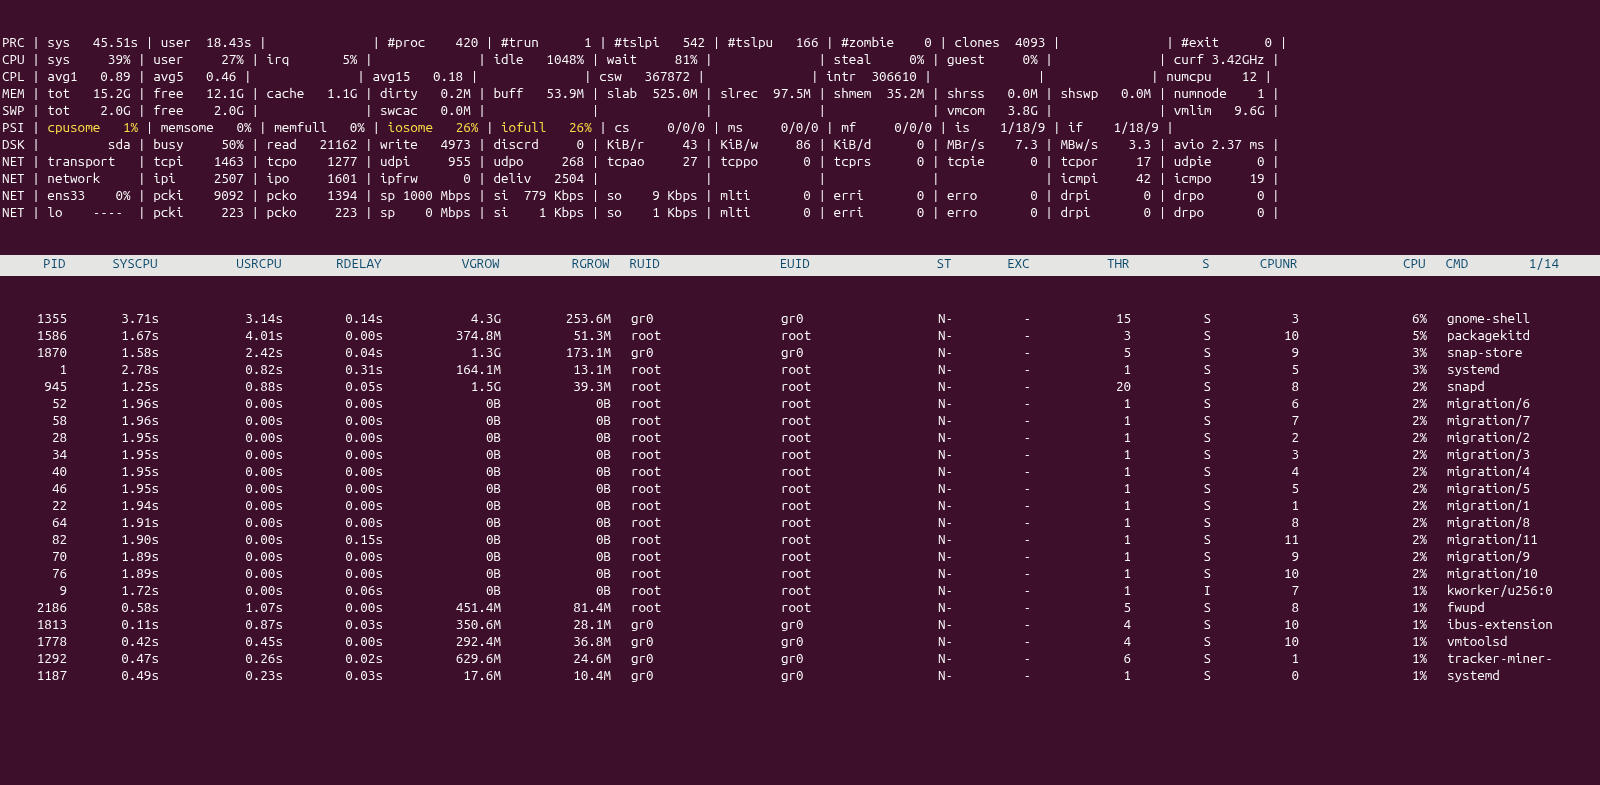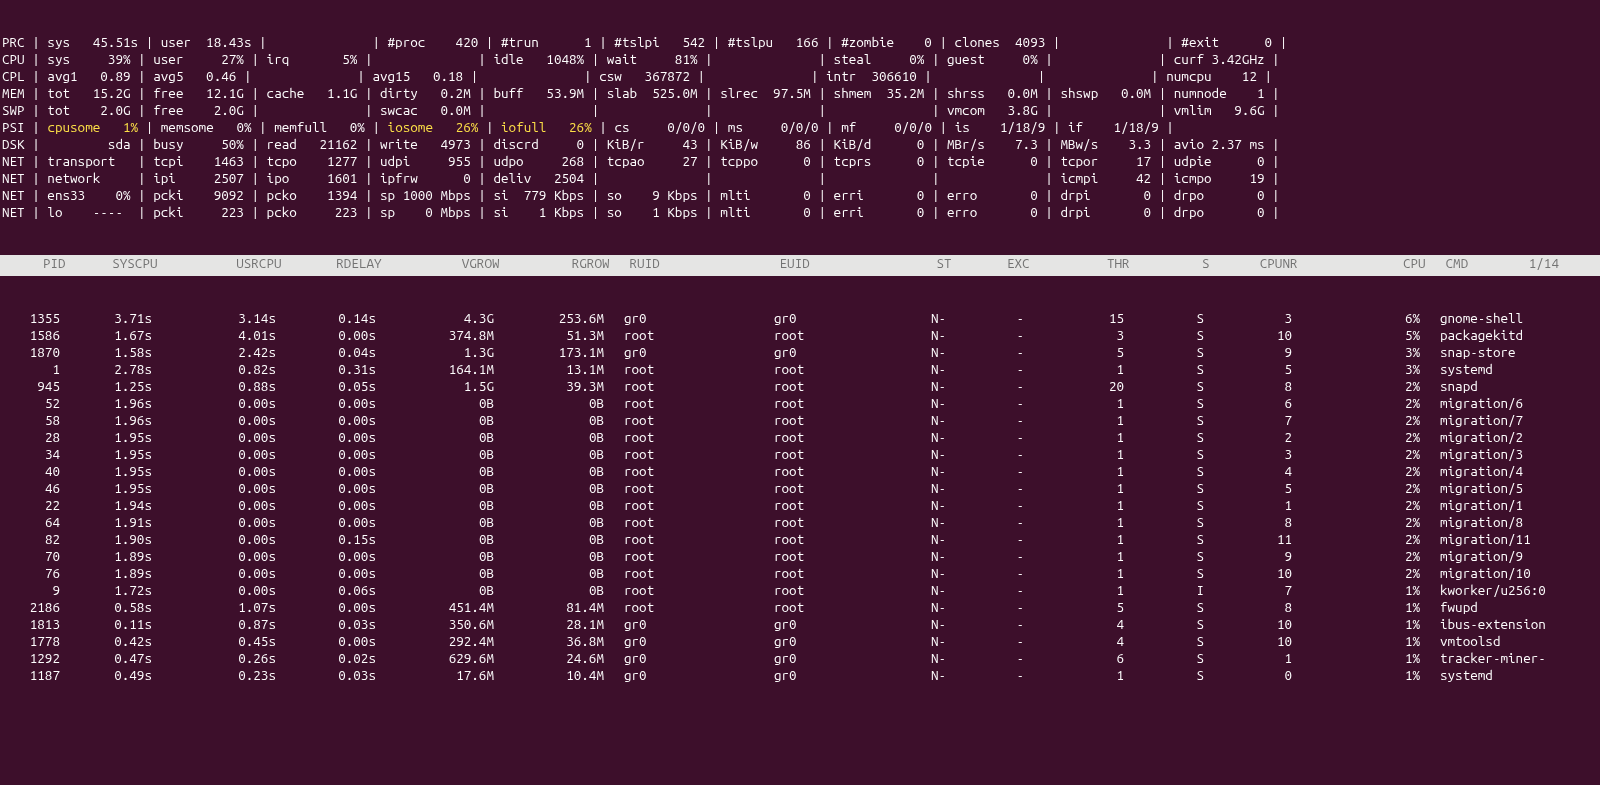--- a/index.html
+++ b/index.html
@@ -4,23 +4,23 @@
 <style>
   html,body{margin:0;padding:0;background:#3d0f2b;color:#fff;font-family:"Ubuntu Mono","DejaVu Sans Mono","Courier New",monospace;font-size:13.5px;line-height:17px;letter-spacing:0px}
   .wrap{width:1600px;height:785px;overflow:hidden;white-space:pre}
   .topbar{background:#e5e5e4;color:#222;padding:0 2px}
   .topbar .left{display:inline-block}
   .topbar .mid{display:inline-block}
   .topbar .right{float:right}
   .sys{padding:0 2px}
   .cyan{color:#fde047}
   .resize{color:#6ee176}
-  .hdrline{background:#e5e5e4;color:#737373}
+  .hdrline{background:#e5e5e4;color:#0c4a6e}
   .hdrline span{display:inline-block;text-align:right}
-  .proc{padding:0 2px}
+  .proc{padding:0 9px}
   .proc div{height:17px}
   .cell{display:inline-block;text-align:right;overflow:hidden}
   .cell.l{text-align:left}
   .c-pid{width:58px}
   .c-syscpu{width:92px}
   .c-usrcpu{width:124px}
   .c-rdelay{width:100px}
   .c-vgrow{width:118px}
   .c-rgrow{width:110px}
   .c-ruid{width:140px;text-align:left;padding-left:20px}

